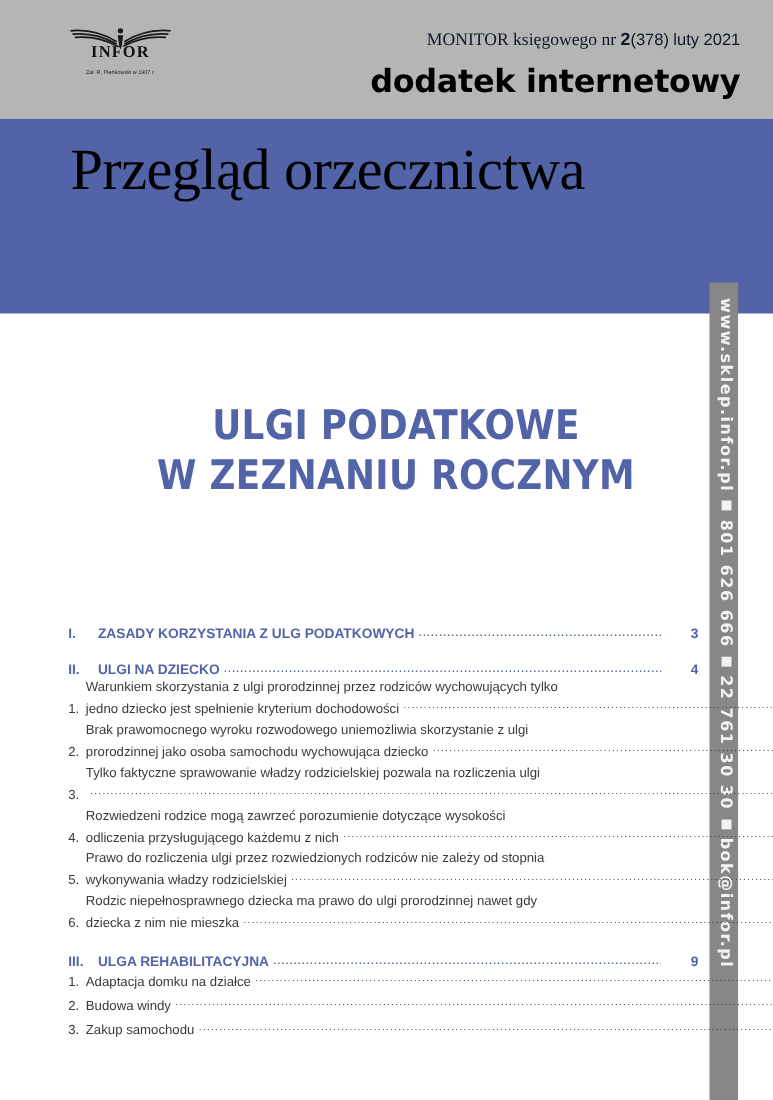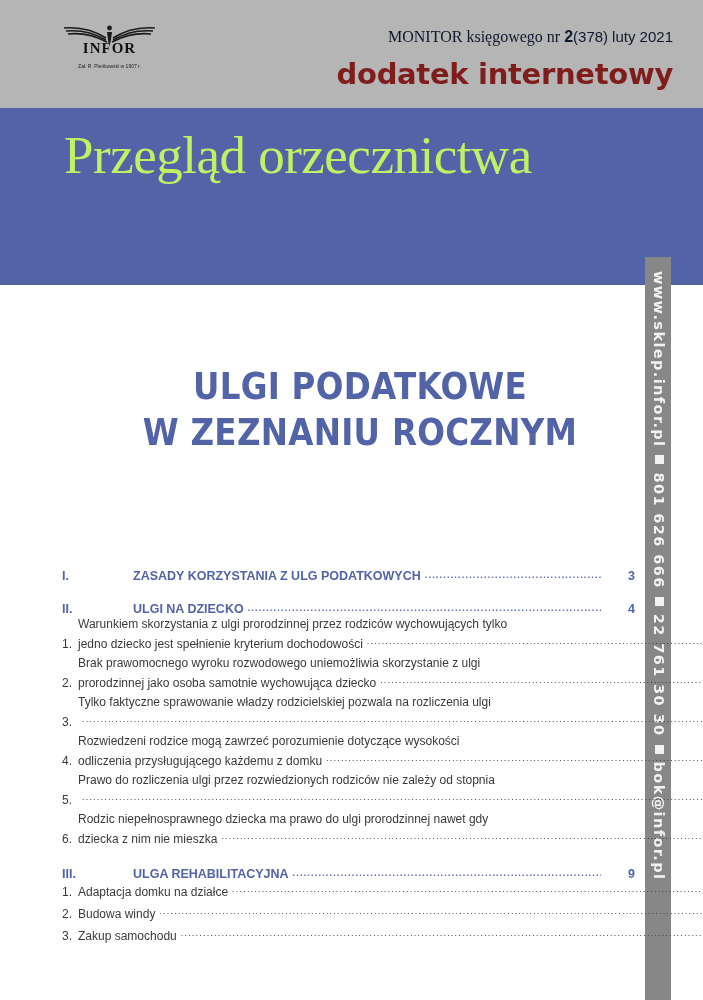--- a/index.html
+++ b/index.html
@@ -10,44 +10,44 @@
   .logo { position: absolute; left: 62px; top: 24px; width: 95px; height: 52px; }
   .logo svg { position: absolute; left: 0; top: 0; }
   .logo-name { position: absolute; left: 0; top: 16px; width: 95px; text-align: center;
     font-family: Liberation Serif, serif; font-weight: bold; font-size: 15px; color: #111; letter-spacing: 1px; }
   .logo-tag { position: absolute; left: 0; top: 39px; width: 95px; text-align: center; font-size: 5px; color: #222; }
 
   .monitor-line { position: absolute; right: 30px; top: 28px; font-family: "Liberation Serif", serif; font-size: 16px; color: #0f172a; white-space: nowrap; text-align: center; }
   .monitor-line .mono { font-family: "Liberation Sans", sans-serif; font-size: 15px; }
   .monitor-line b { font-family: "Liberation Sans", sans-serif; font-weight: bold; }
   .supplement { position: absolute; right: 30px; top: 57px; font-family: "DejaVu Sans", sans-serif; font-weight: bold;
-    font-size: 29px; color: #7f1d1d; letter-spacing: -0.3px; white-space: nowrap; }
+    font-size: 29px; color: #000000; letter-spacing: -0.3px; white-space: nowrap; }
 
   .band { position: absolute; left: 0; top: 108px; width: 703px; height: 177px; background: #5363a8; }
   .band-title { position: absolute; left: 64px; top: 18px; font-family: "Liberation Serif", serif; font-size: 53px;
-    line-height: 58px; color: #bef264; letter-spacing: -0.5px; }
+    line-height: 58px; color: #000000; letter-spacing: -0.5px; }
 
   .side-strip { position: absolute; left: 645px; top: 257px; width: 26px; height: 743px; background: #878787; }
   .side-text { position: absolute; left: 22px; top: 14px; transform-origin: 0 0; transform: rotate(90deg);
     white-space: nowrap; font-family: "DejaVu Sans", sans-serif; font-weight: bold; font-size: 14.5px; color: #f2f2f2; letter-spacing: 1.4px; }
   .side-text .sq { display: inline-block; width: 9px; height: 9px; background: #f2f2f2; margin: 0 8px; vertical-align: 1px; }
 
   .main-title { position: absolute; left: 100px; top: 364px; width: 520px; text-align: center;
     font-family: "DejaVu Sans", sans-serif; font-weight: bold; font-size: 37px; line-height: 46px; color: #5363a8;
     letter-spacing: 0.3px; transform: scaleX(0.88); transform-origin: center top; }
 
   .toc { position: absolute; left: 62px; top: 560px; width: 573px; font-size: 12px; color: #3a3a3a; }
   .toc-row { position: relative; display: flex; align-items: flex-end; }
   .toc-section { color: #5363a8; font-weight: bold; font-size: 12.5px; height: 23px; }
   .toc-section.gap { margin-top: 10px; align-items: flex-end; }
   .toc-num { width: 28px; flex: none; }
   .toc-section .toc-num { width: 27px; }
   .toc-item .toc-num { width: 16px; }
   .toc-item { line-height: 17px; min-height: 17px; margin-bottom: 2px; }
-  .toc-text-inner { display: inline; margin-left: 44px; }
+  .toc-text-inner { display: inline; }
   .dots { flex: 1; overflow: hidden; white-space: nowrap; color: inherit; font-size: 9px; letter-spacing: 1.2px; margin: 0 4px 3px 4px; }
   .toc-page { width: 30px; flex: none; text-align: right; color: #5363a8; font-weight: bold; }
   .toc-item-body { flex: 1; display: flex; flex-direction: column; }
   .line1 { white-space: nowrap; }
   .line2 { display: flex; align-items: flex-end; white-space: nowrap; }
 </style>
 </head>
 <body>
 
 <div class="header">
@@ -121,21 +121,21 @@
       </div>
     </div>
 
   </div>
 
   <div class="toc-row toc-item">
     <span class="toc-num">2.</span>
     <div class="toc-item-body">
       <span class="line1">Brak prawomocnego wyroku rozwodowego uniemożliwia skorzystanie z ulgi</span>
       <div class="line2">
-        <span>prorodzinnej jako osoba samotnie wychowująca dziecko</span>
+        <span>prorodzinnej jako osoba samochodu wychowująca dziecko</span>
         <span class="dots">......................................................................................................................................................................................................</span>
       </div>
     </div>
 
   </div>
 
   <div class="toc-row toc-item">
     <span class="toc-num">3.</span>
     <div class="toc-item-body">
       <span class="line1">Tylko faktyczne sprawowanie władzy rodzicielskiej pozwala na rozliczenia ulgi</span>
@@ -144,32 +144,33 @@
       </div>
     </div>
 
   </div>
 
   <div class="toc-row toc-item">
     <span class="toc-num">4.</span>
     <div class="toc-item-body">
       <span class="line1">Rozwiedzeni rodzice mogą zawrzeć porozumienie dotyczące wysokości</span>
       <div class="line2">
-        <span>odliczenia przysługującego każdemu z domku</span>
+        <span>odliczenia przysługującego każdemu z nich</span>
         <span class="dots">......................................................................................................................................................................................................</span>
       </div>
     </div>
 
   </div>
 
   <div class="toc-row toc-item">
     <span class="toc-num">5.</span>
     <div class="toc-item-body">
       <span class="line1">Prawo do rozliczenia ulgi przez rozwiedzionych rodziców nie zależy od stopnia</span>
       <div class="line2">
+        <span>wykonywania władzy rodzicielskiej</span>
         <span class="dots">......................................................................................................................................................................................................</span>
       </div>
     </div>
 
   </div>
 
   <div class="toc-row toc-item">
     <span class="toc-num">6.</span>
     <div class="toc-item-body">
       <span class="line1">Rodzic niepełnosprawnego dziecka ma prawo do ulgi prorodzinnej nawet gdy</span>

